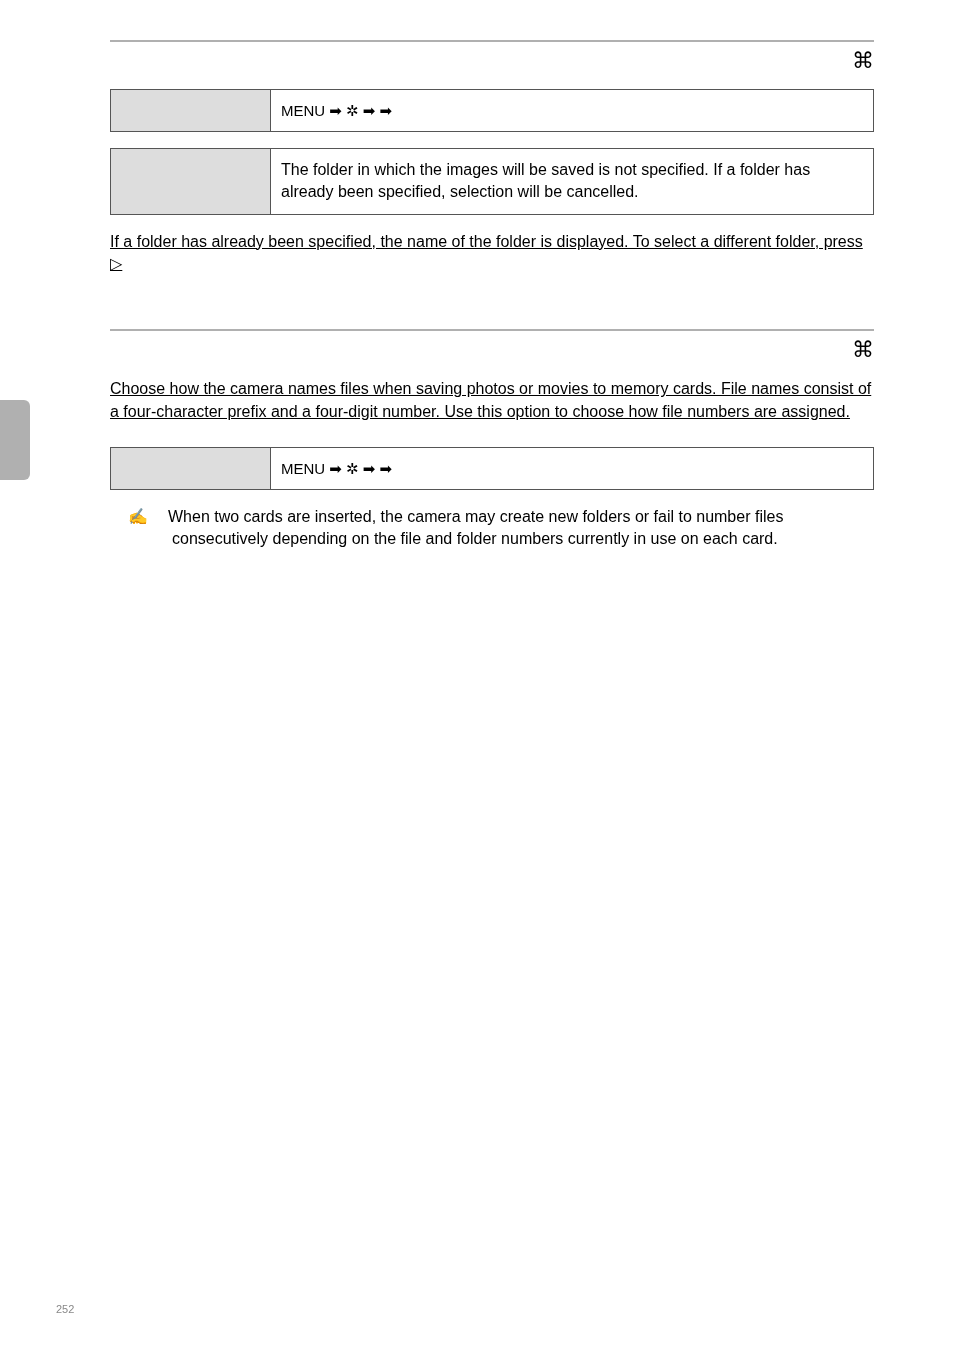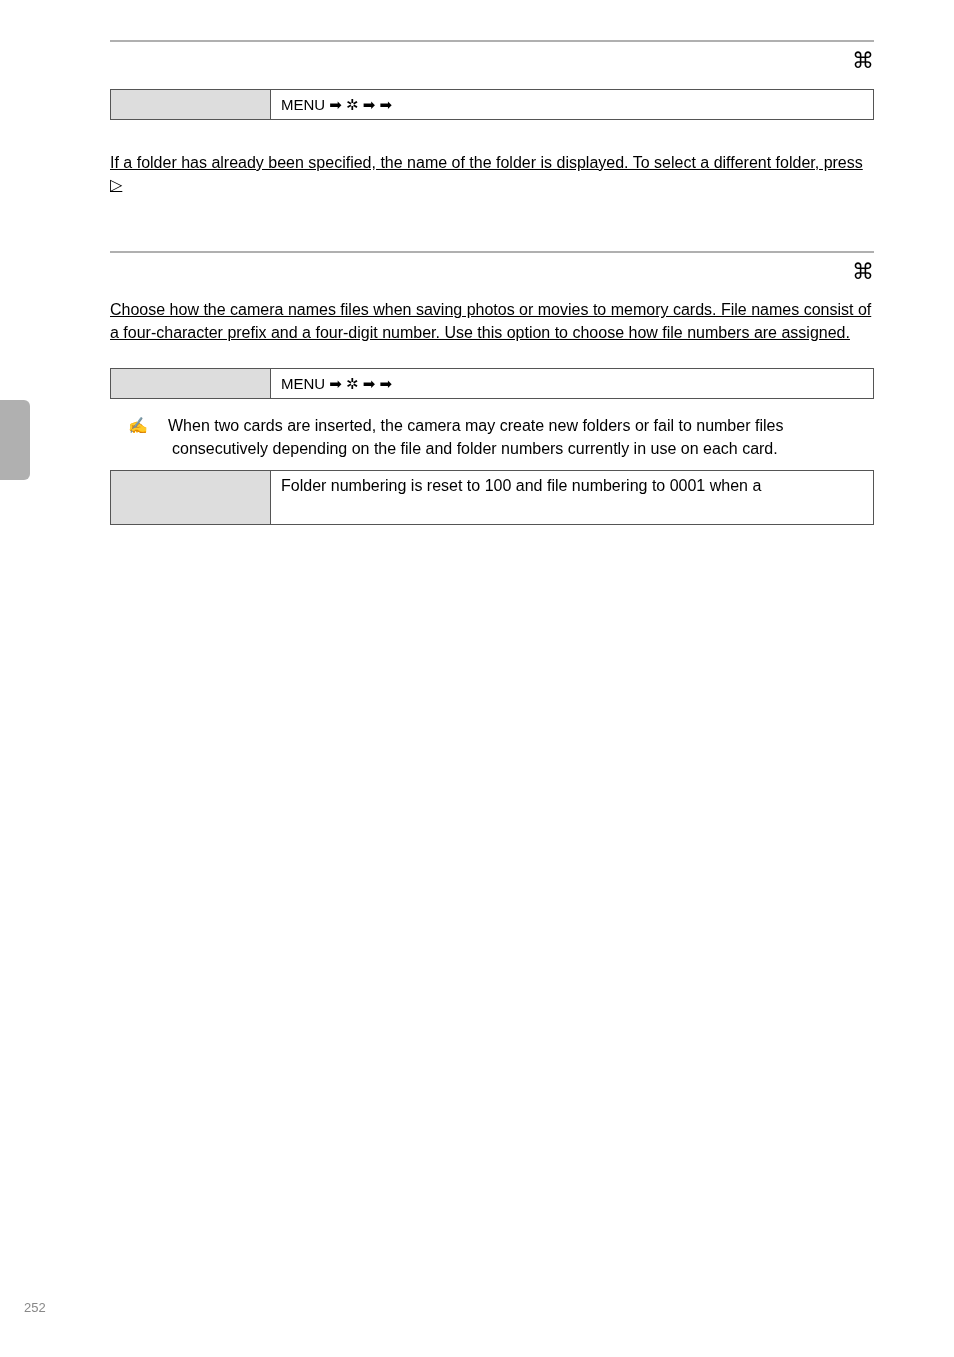--- a/index.html
+++ b/index.html
@@ -18,43 +18,43 @@
     position: absolute;
     left: 0;
     top: 400px;
     width: 30px;
     height: 80px;
     background: #b0b0b0;
     border-radius: 0 6px 6px 0;
   }
   .page-num {
     position: absolute;
-    left: 24px;
+    left: 56px;
     bottom: 40px;
-    font-size: 13px;
+    font-size: 11px;
     color: #888;
   }
   .section-rule {
     border: none;
     border-top: 2px solid #b0b0b0;
     margin-bottom: 4px;
   }
   .icon-row {
     text-align: right;
     margin-bottom: 12px;
     font-size: 22px;
   }
   table.settings {
     width: 100%;
     border-collapse: collapse;
     margin-bottom: 16px;
   }
   table.settings td, table.settings th {
     border: 1px solid #555;
-    padding: 4px 10px;
+    padding: 10px 10px;
     vertical-align: top;
     text-align: left;
     font-weight: normal;
   }
   table.settings .label-cell {
     background: #ddd;
     width: 160px;
   }
   table.settings .menu-cell {
     font-size: 15px;
@@ -93,20 +93,24 @@
     <td class="label-cell"></td>
     <td class="menu-cell">
       <span>MENU ➡ ✲ ➡                          ➡</span>
     </td>
   </tr>
 </tbody>
   </table>
 
 <table class="settings">
   <tbody>
+  <tr>
+    <td class="label-cell"></td>
+    <td>The folder in which the images will be saved is not specified. If a folder has already been specified, selection will be cancelled.</td>
+  </tr>
 </tbody>
   </table>
 
 <p class="para">If a folder has already been specified, the name of the folder is displayed. To select a different folder, press ▷</p>
 
 <div class="section-gap"></div>
 
 <hr class="section-rule">
 <div class="icon-row">
   <span>⌘</span>
@@ -124,23 +128,16 @@
   </tr>
 </tbody>
   </table>
 
 <p class="indent-para">
   <span class="tip-icon">✍</span><span>When two cards are inserted, the camera may create new folders or fail to number files consecutively depending on the file and folder numbers currently in use on each card.</span>
 </p>
 
 <table class="settings">
   <tbody>
-  <tr>
-    <td class="label-cell"></td>
-    <td>
-      <span>Folder numbering is reset to 100 and file numbering to 0001 when a</span>
-      <br><br>
-    </td>
-  </tr>
 </tbody>
   </table>
 
 <div class="page-num">252</div>
 
 </body></html>

